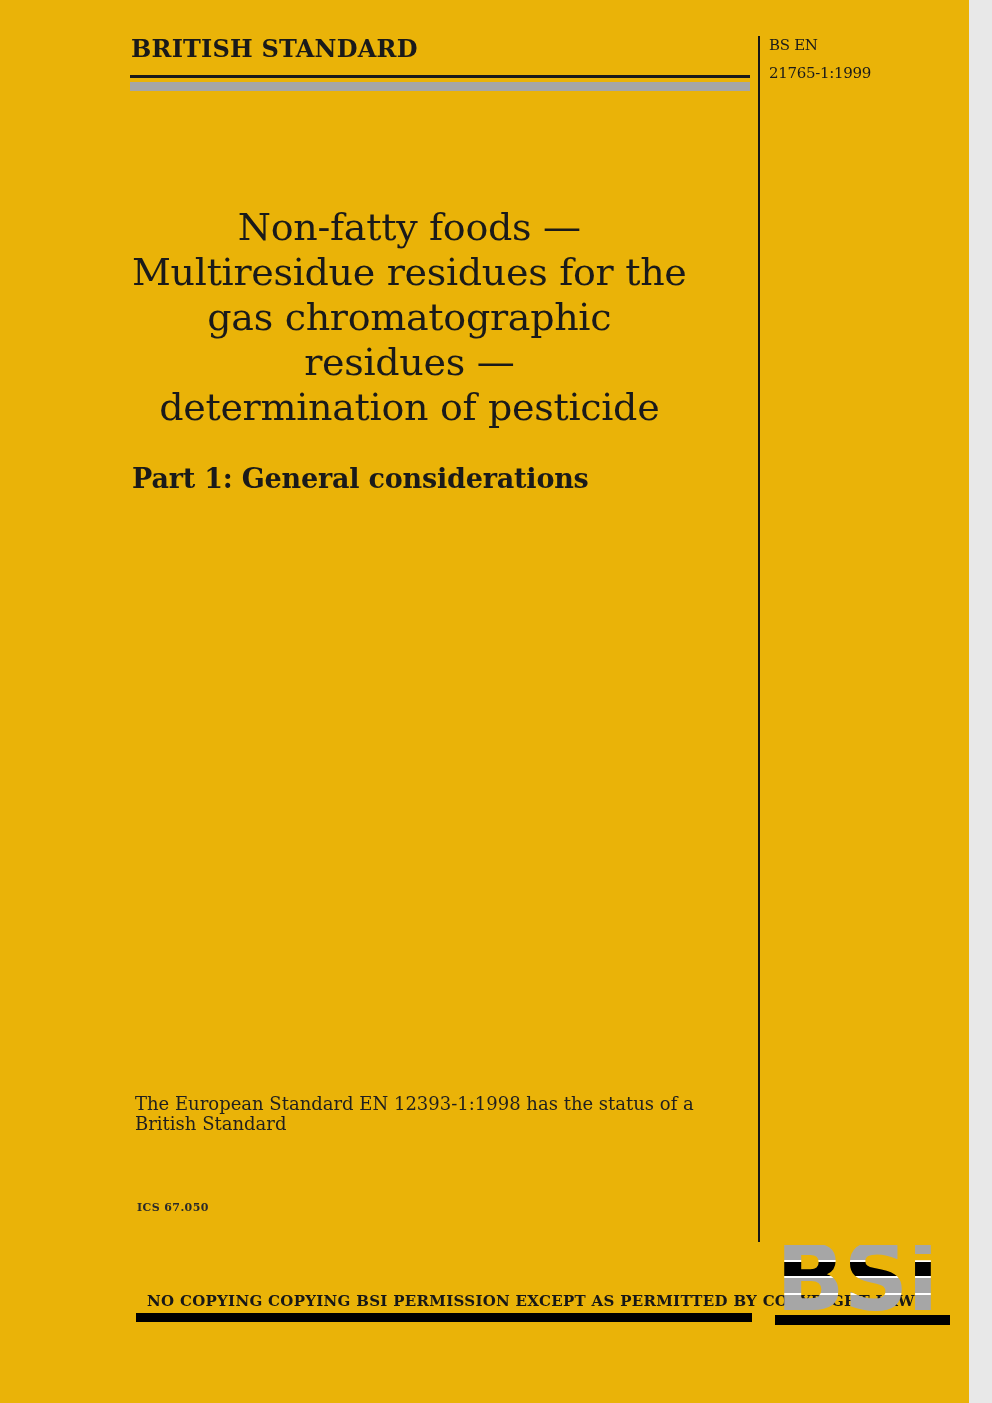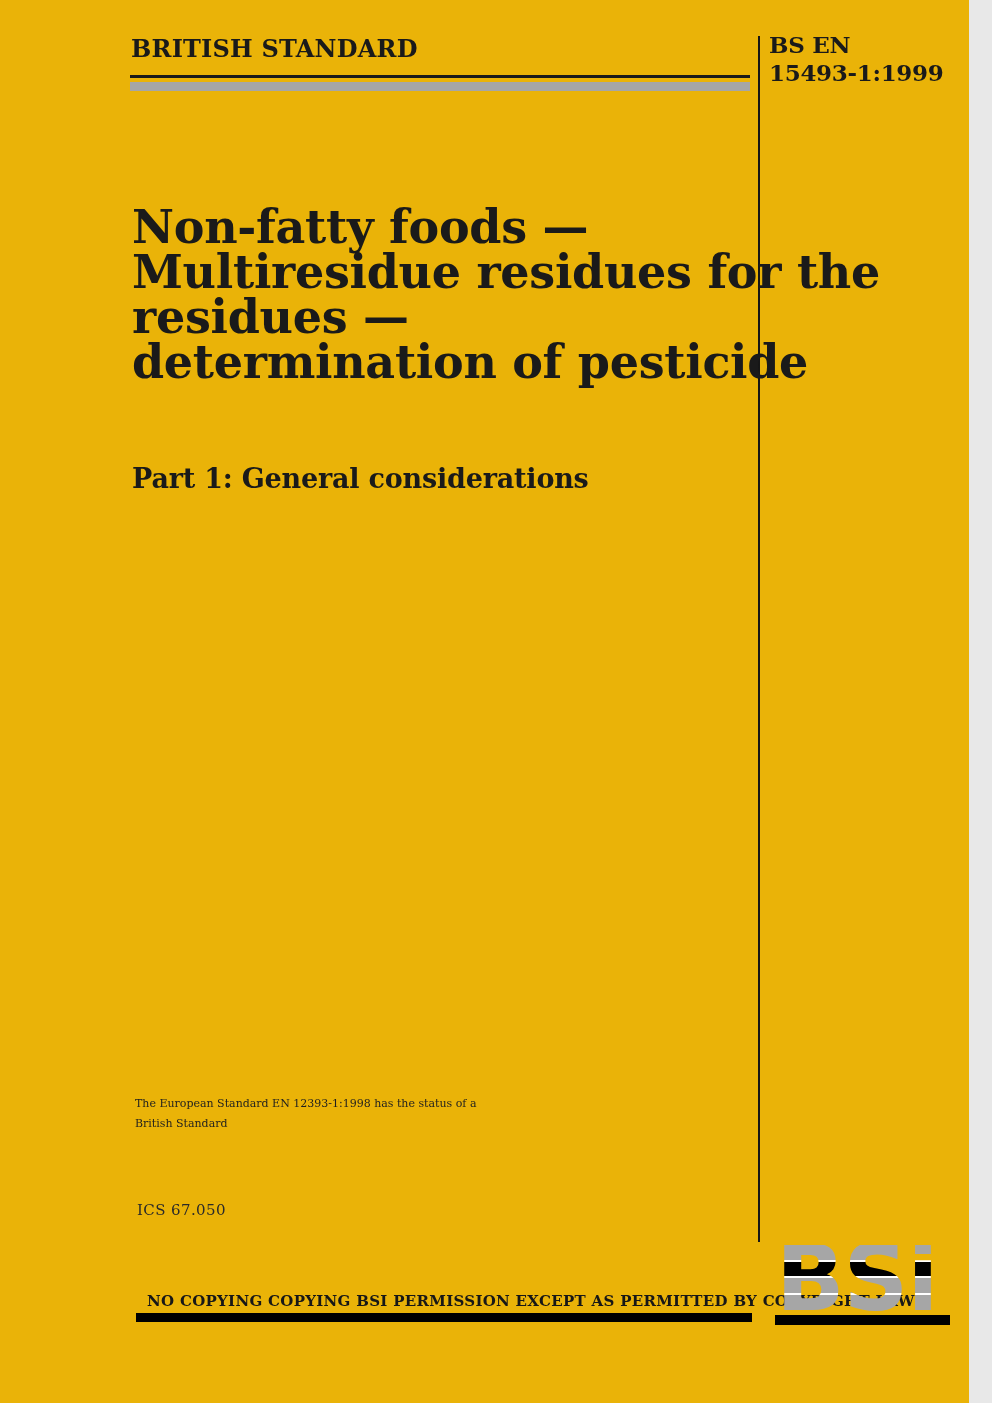--- a/index.html
+++ b/index.html
@@ -52,66 +52,67 @@
     width: 2px;
     height: 1206px;
     background: #161616;
   }
 
   
   .docref {
     position: absolute;
     left: 769px;
     top: 31px;
-    font-size: 23px;
-    font-weight: bold;
+    font-size: 15px;
+    font-weight: normal;
     line-height: 28px;
     letter-spacing: -0.3px;
     white-space: nowrap;
   }
 
   
   .title-block {
     position: absolute;
     left: 132px;
     top: 205px;
-    font-size: 46px;
-    font-weight: bold;
+    font-size: 38px;
+    font-weight: normal;
     line-height: 45px;
     letter-spacing: -0.3px;
     white-space: nowrap;
+    text-align: center;
   }
   .subtitle {
     position: absolute;
     left: 132px;
     top: 463px;
     font-size: 27px;
     font-weight: bold;
     letter-spacing: -0.2px;
     white-space: nowrap;
   }
 
   
   .status-note {
     position: absolute;
     left: 135px;
     top: 1094px;
-    font-size: 11px;
+    font-size: 18px;
     line-height: 20px;
     color: #1f1f1f;
     white-space: nowrap;
   }
 
   
   .ics {
     position: absolute;
     left: 137px;
     top: 1201px;
-    font-size: 15px;
-    font-weight: normal;
+    font-size: 11px;
+    font-weight: bold;
     letter-spacing: 0.4px;
     color: #2a2a2a;
     white-space: nowrap;
   }
 
   
   .copyright-text {
     position: absolute;
     left: 147px;
     top: 1292px;
@@ -153,26 +154,27 @@
 <div class="page">
 
   <div class="masthead">BRITISH STANDARD</div>
   <div class="rule-black"></div>
   <div class="rule-gray"></div>
 
   <div class="vrule"></div>
 
   <div class="docref">
     <div>BS EN</div>
-    <div>15493-1:1999</div>
+    <div>21765-1:1999</div>
   </div>
 
   <div class="title-block">
     <div>Non-fatty foods —</div>
     <div>Multiresidue residues for the</div>
+    <div>gas chromatographic</div>
     <div>residues —</div>
     <div>determination of pesticide</div>
   </div>
   <div class="subtitle">Part 1: General considerations</div>
 
   <div class="status-note">
     <div>The European Standard EN 12393-1:1998 has the status of a</div>
     <div>British Standard</div>
   </div>
 

